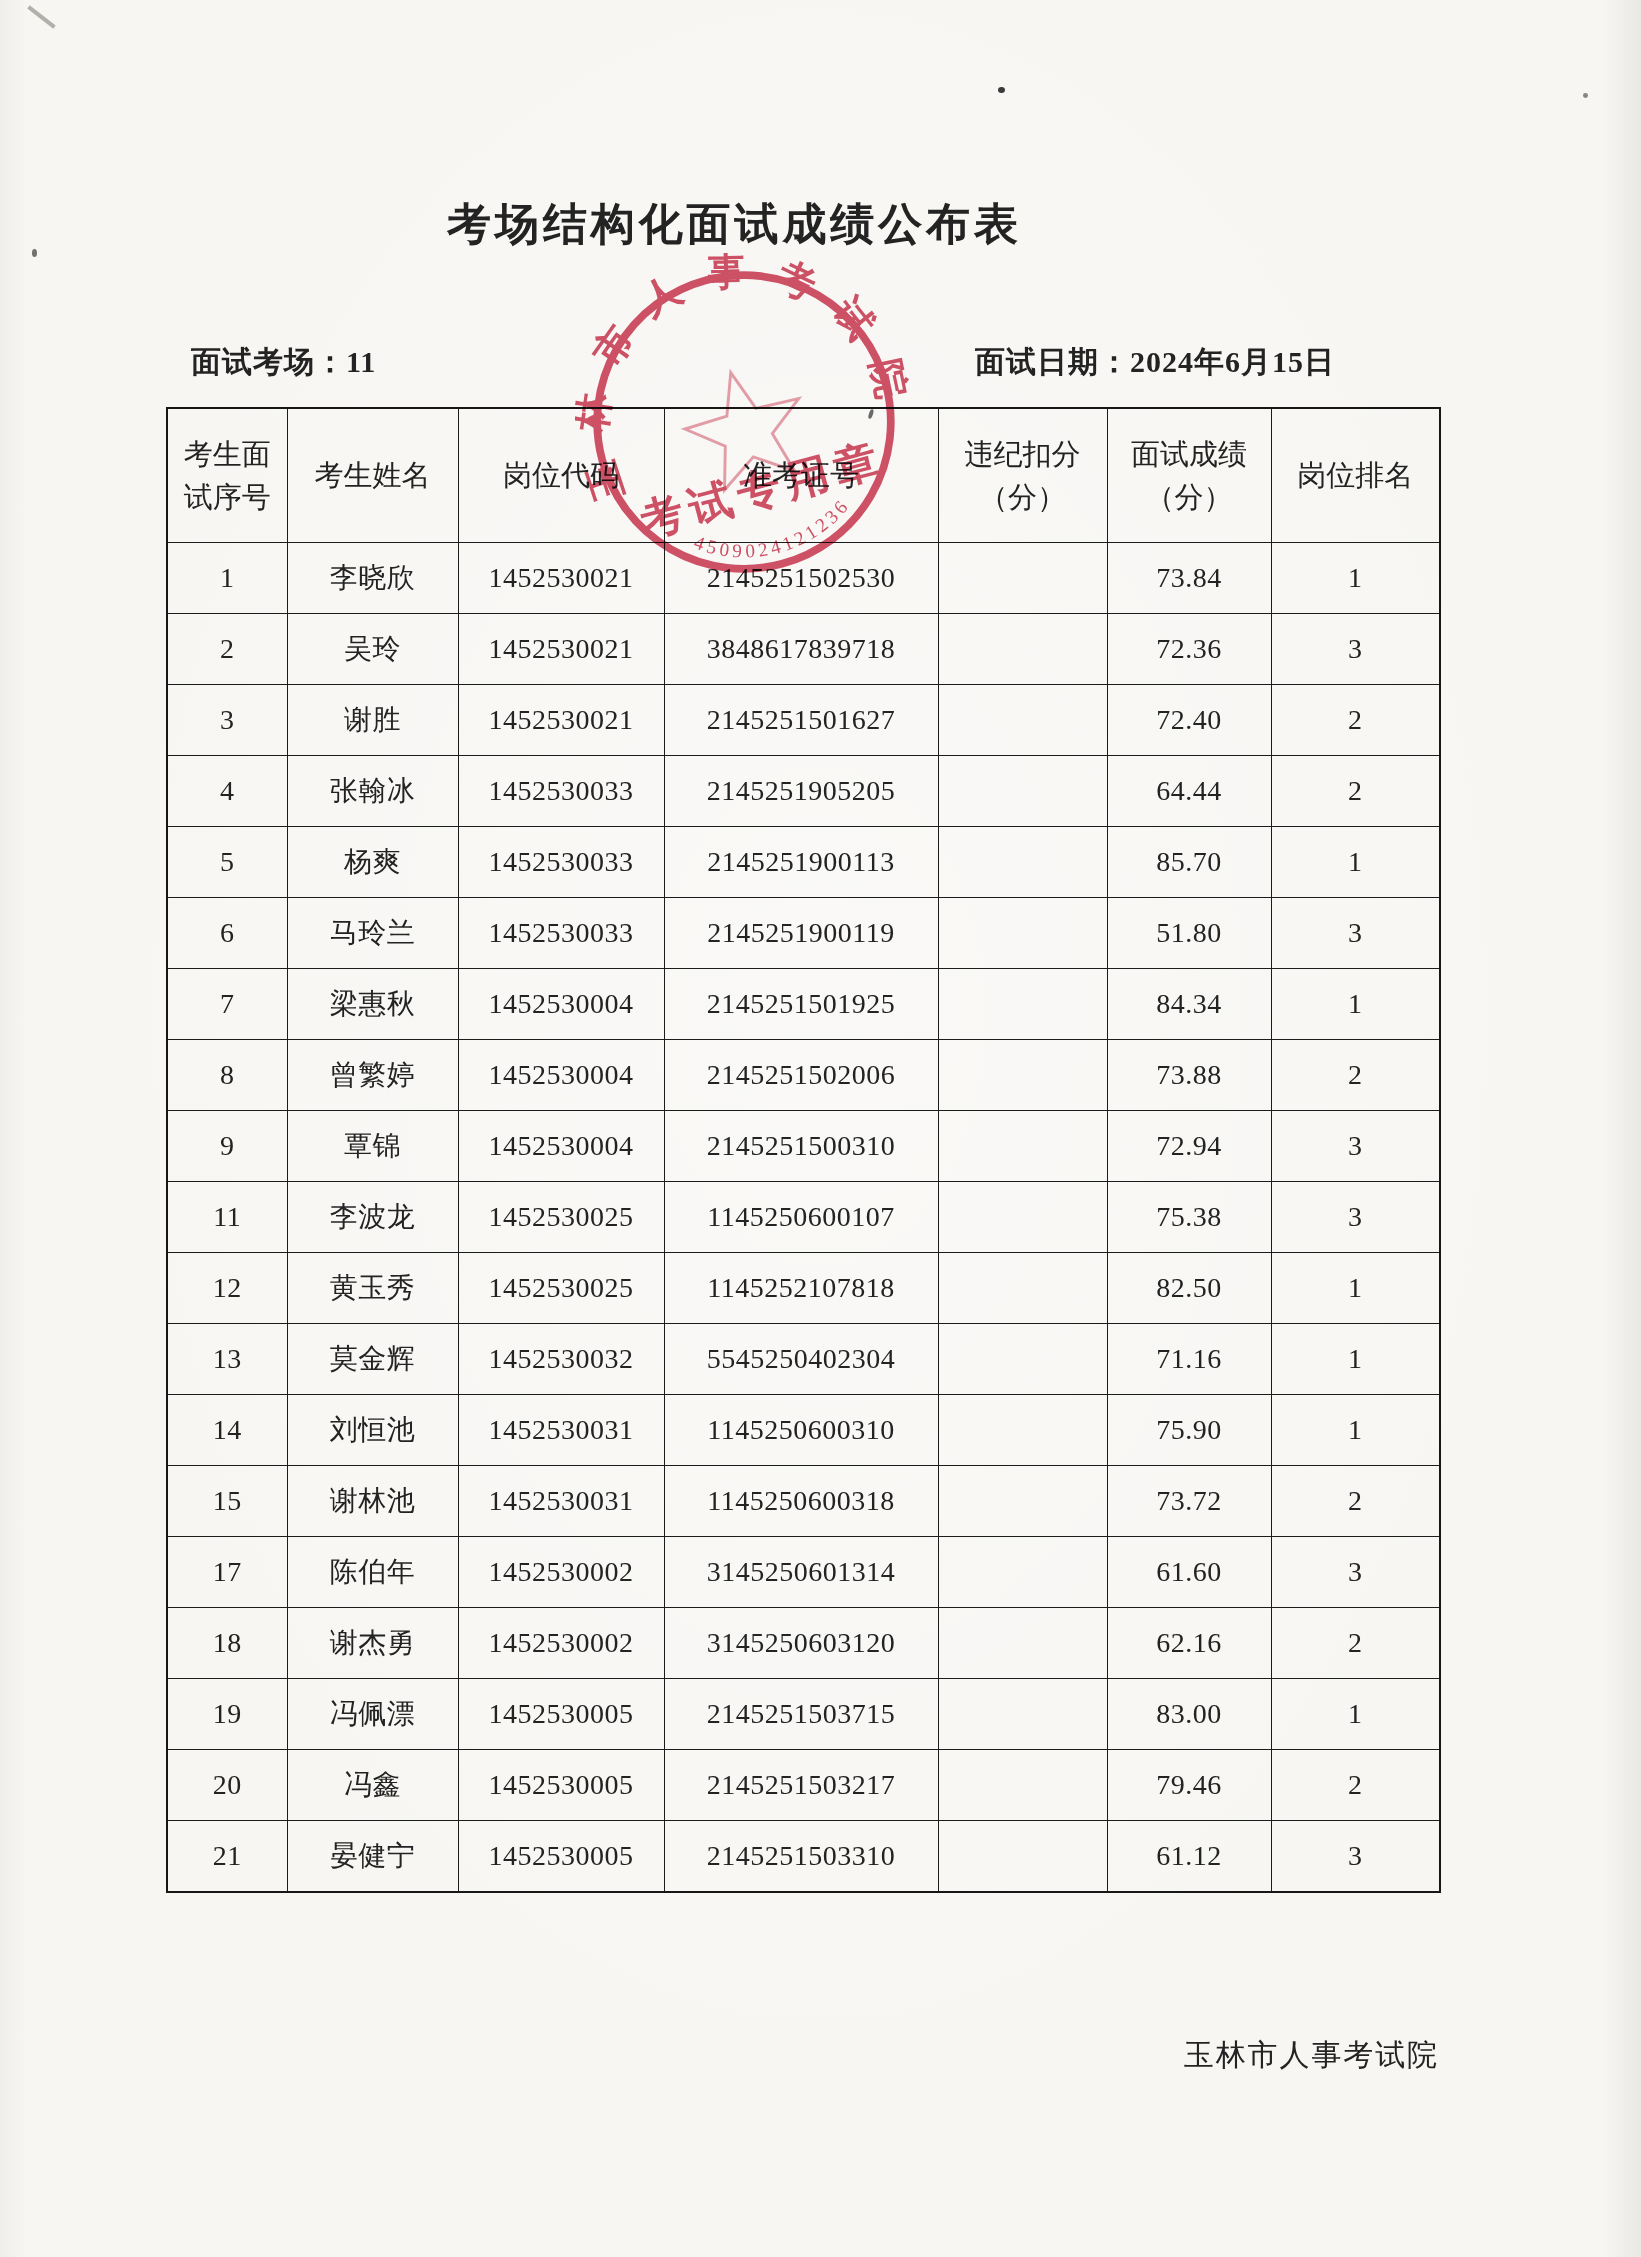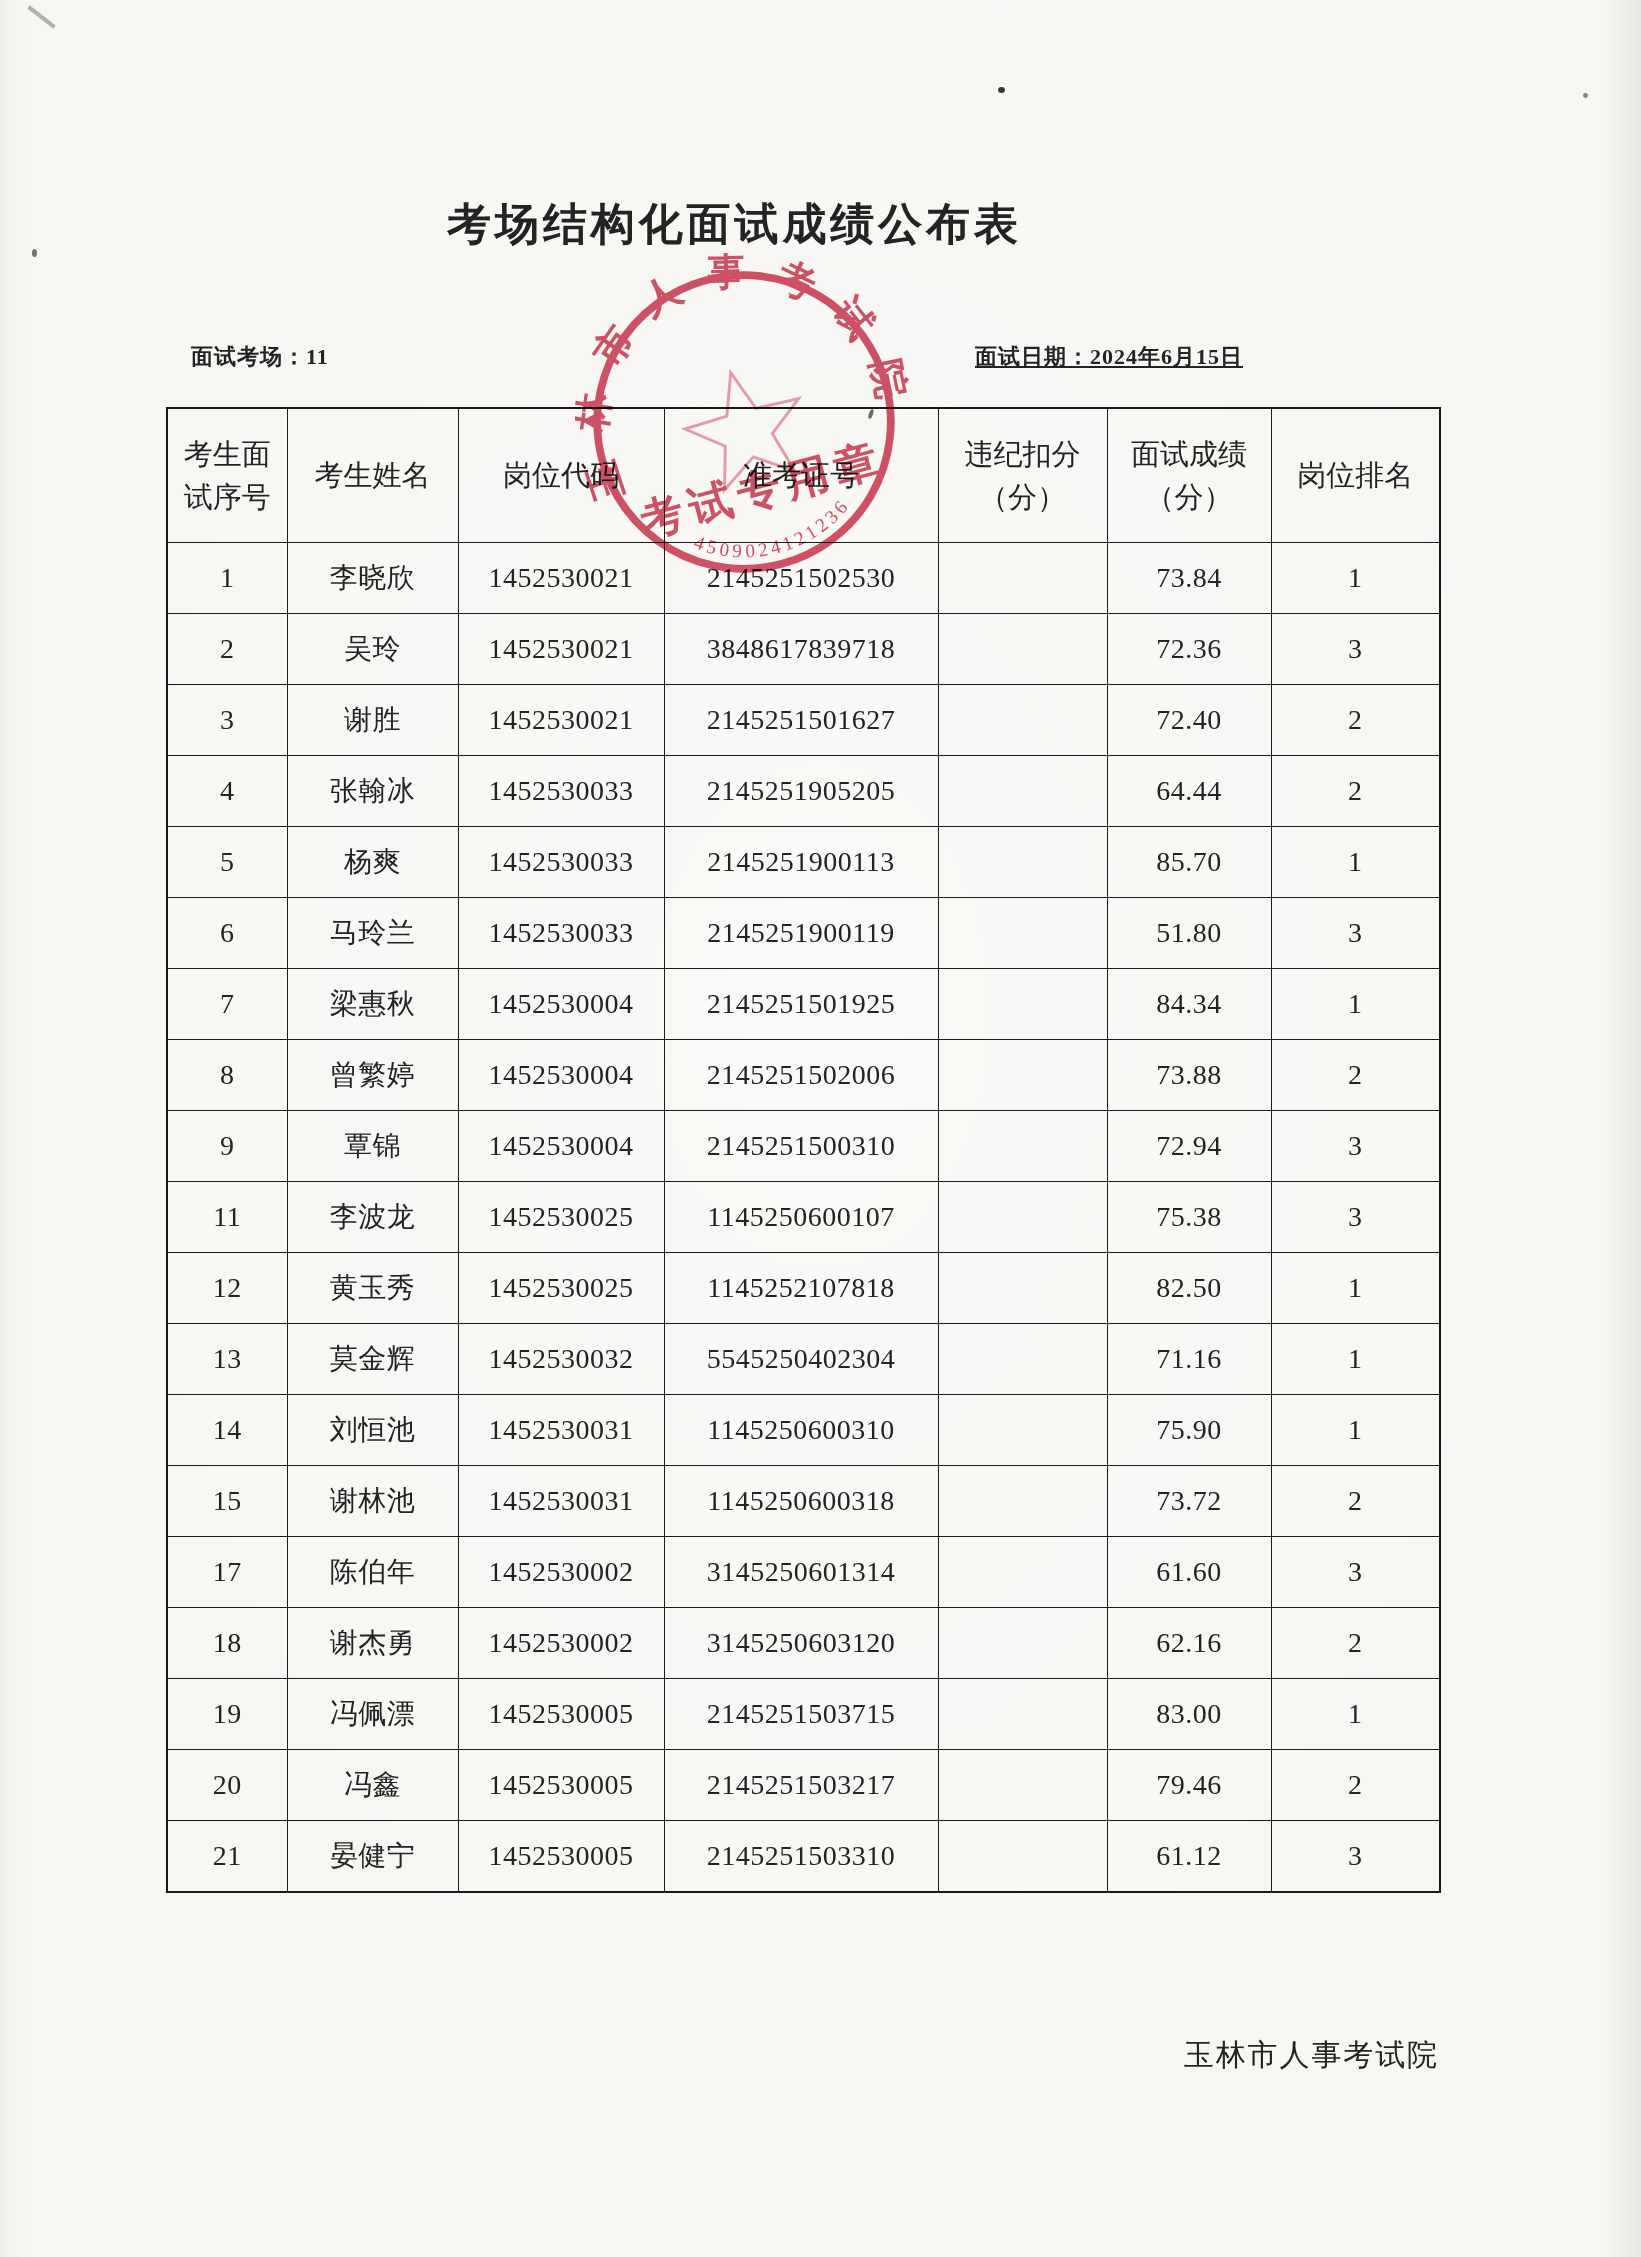--- a/index.html
+++ b/index.html
@@ -16,23 +16,23 @@
       linear-gradient(90deg, #efeeea 0, #f7f6f3 27px, #f7f6f3 1603px, #e9e8e4 1641px),
       #f6f5f2;
   }
   .speck{position:absolute;background:#3a3a3a;border-radius:50%;}
   .crease{position:absolute;background:#6b6b66;opacity:.5;}
 
   .page-title{
     position:absolute;top:195px;left:0;width:1469px;
     text-align:center;font-size:44px;font-weight:700;letter-spacing:3.9px;
   }
-  .info-label{position:absolute;top:342px;font-size:22px;font-weight:700;letter-spacing:1px;}
+  .info-label{position:absolute;top:342px;font-size:30px;font-weight:700;letter-spacing:1px;}
   #room{left:191px;}
-  #date{left:975px;text-decoration:underline;}
+  #date{left:975px;}
 
   table.score{
     position:absolute;left:166px;top:407px;width:1273px;
     border-collapse:collapse;table-layout:fixed;
     border:2.9px solid #171717;
   }
   table.score th, table.score td{
     border:1.9px solid #1c1c1c;text-align:center;vertical-align:middle;
     padding:0;overflow:hidden;
   }

